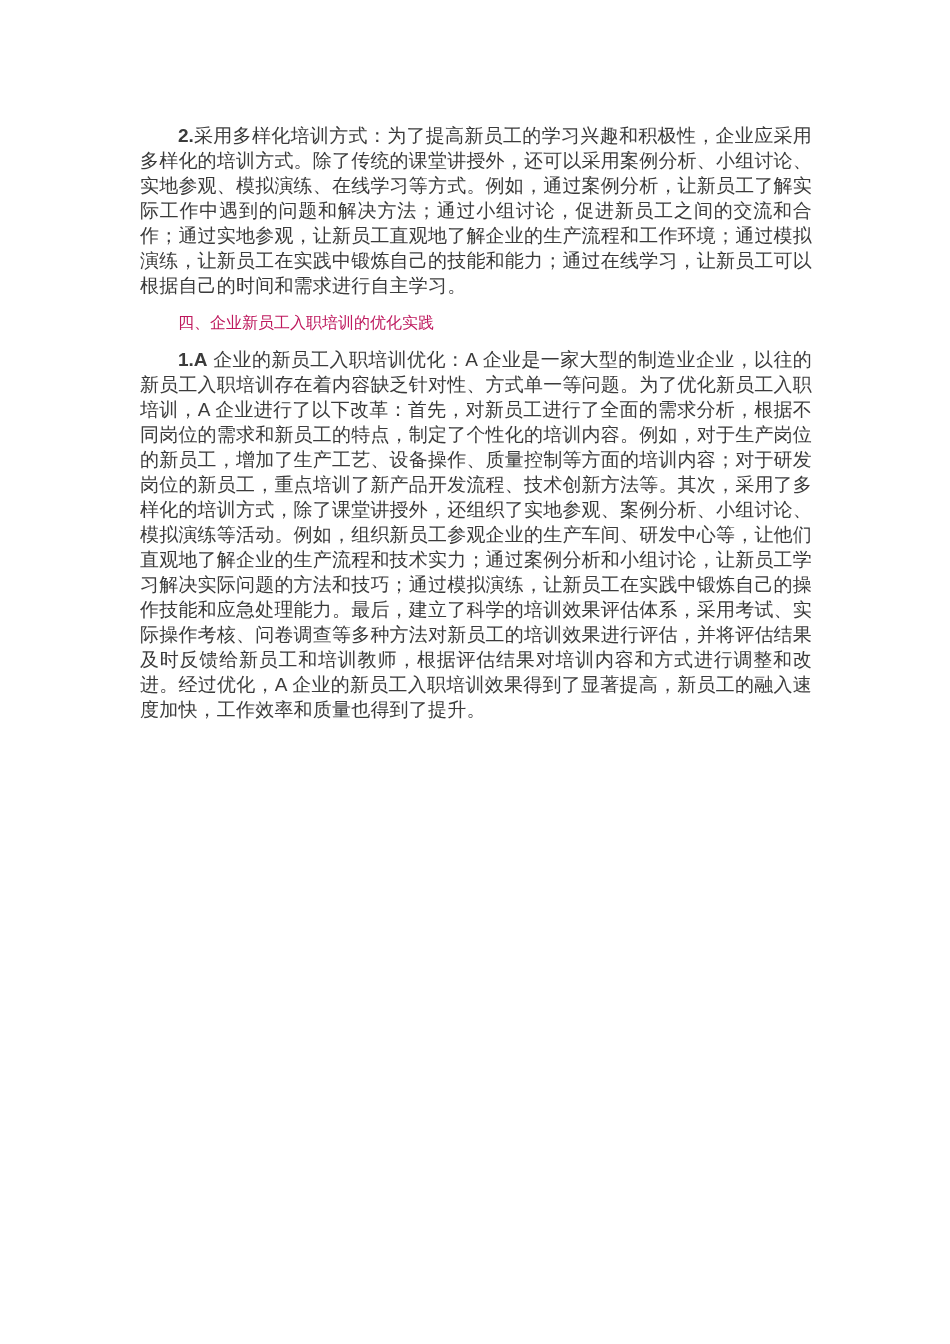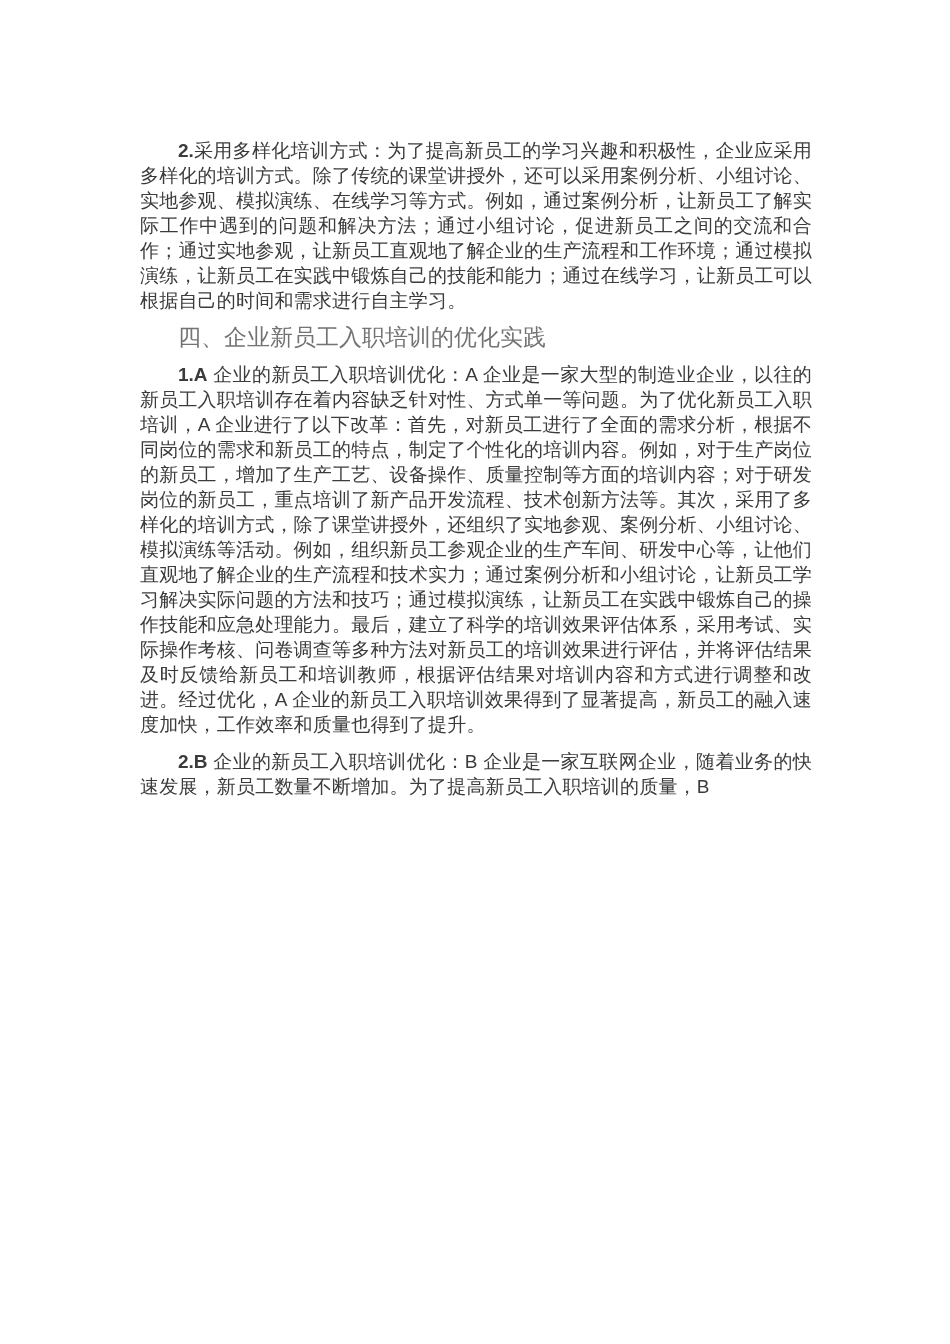--- a/index.html
+++ b/index.html
@@ -10,21 +10,21 @@
   body {
     width: 950px;
     height: 1344px;
     position: relative;
     overflow: hidden;
     font-family: "Liberation Sans", "DejaVu Sans", sans-serif;
   }
   .doc-page {
     position: absolute;
     left: 0;
-    top: 16px;
+    top: 1px;
     width: 950px;
     height: 1008px;
     background: #ffffff;
   }
   .doc-content {
     position: absolute;
     left: 140px;
     top: 122px;
     width: 672px;
   }
@@ -37,38 +37,37 @@
     text-indent: 38px;
     word-break: break-all;
     letter-spacing: 0.2px;
   }
   .para .num {
     font-weight: bold;
     letter-spacing: 0;
   }
   .section-heading {
     margin: 0 0 12px 0;
-    font-size: 23px;
+    font-size: 16px;
     line-height: 25px;
-    color: #737373;
+    color: #be185d;
     font-weight: normal;
     text-indent: 38px;
     text-align: justify;
   }
 </style>
 </head>
 <body>
 
 <div class="doc-page">
   <div class="doc-content">
 
     <p class="para"><b class="num">2.</b><span>采用多样化培训方式：为了提高新员工的学习兴趣和积极性，企业应采用多样化的培训方式。除了传统的课堂讲授外，还可以采用案例分析、小组讨论、实地参观、模拟演练、在线学习等方式。例如，通过案例分析，让新员工了解实际工作中遇到的问题和解决方法；通过小组讨论，促进新员工之间的交流和合作；通过实地参观，让新员工直观地了解企业的生产流程和工作环境；通过模拟演练，让新员工在实践中锻炼自己的技能和能力；通过在线学习，让新员工可以根据自己的时间和需求进行自主学习。</span></p>
 
 
 
     <p class="section-heading">四、企业新员工入职培训的优化实践</p>
 
     <p class="para"><b class="num">1.A</b><span> 企业的新员工入职培训优化：A 企业是一家大型的制造业企业，以往的新员工入职培训存在着内容缺乏针对性、方式单一等问题。为了优化新员工入职培训，A 企业进行了以下改革：首先，对新员工进行了全面的需求分析，根据不同岗位的需求和新员工的特点，制定了个性化的培训内容。例如，对于生产岗位的新员工，增加了生产工艺、设备操作、质量控制等方面的培训内容；对于研发岗位的新员工，重点培训了新产品开发流程、技术创新方法等。其次，采用了多样化的培训方式，除了课堂讲授外，还组织了实地参观、案例分析、小组讨论、模拟演练等活动。例如，组织新员工参观企业的生产车间、研发中心等，让他们直观地了解企业的生产流程和技术实力；通过案例分析和小组讨论，让新员工学习解决实际问题的方法和技巧；通过模拟演练，让新员工在实践中锻炼自己的操作技能和应急处理能力。最后，建立了科学的培训效果评估体系，采用考试、实际操作考核、问卷调查等多种方法对新员工的培训效果进行评估，并将评估结果及时反馈给新员工和培训教师，根据评估结果对培训内容和方式进行调整和改进。经过优化，A 企业的新员工入职培训效果得到了显著提高，新员工的融入速度加快，工作效率和质量也得到了提升。</span></p>
 
-    <p class="para"><b class="num">2.B</b><span> 企业的新员工入职培训优化：B 企业是一家互联网企业，随着业务的快速发展，新员工数量不断增加。为了提高新员工入职培训的质量，B</span></p>
 
   </div>
 </div>
 
 </body></html>

